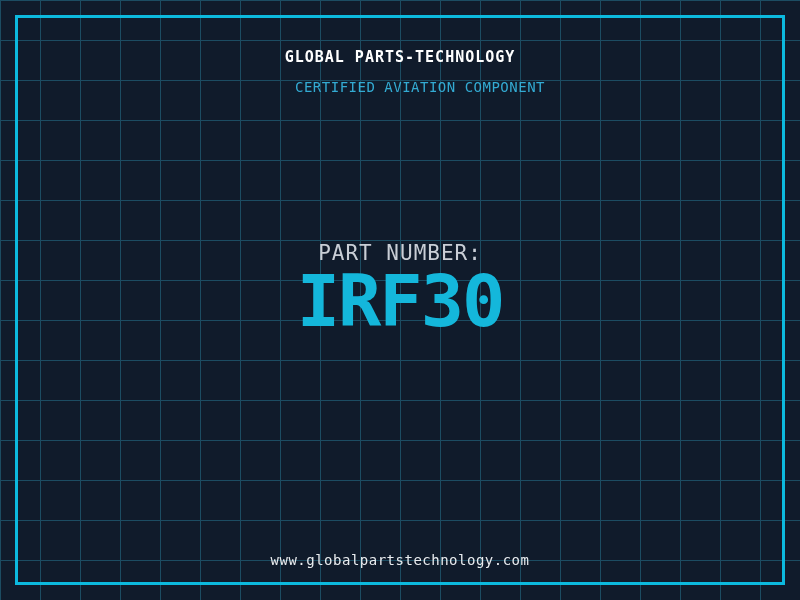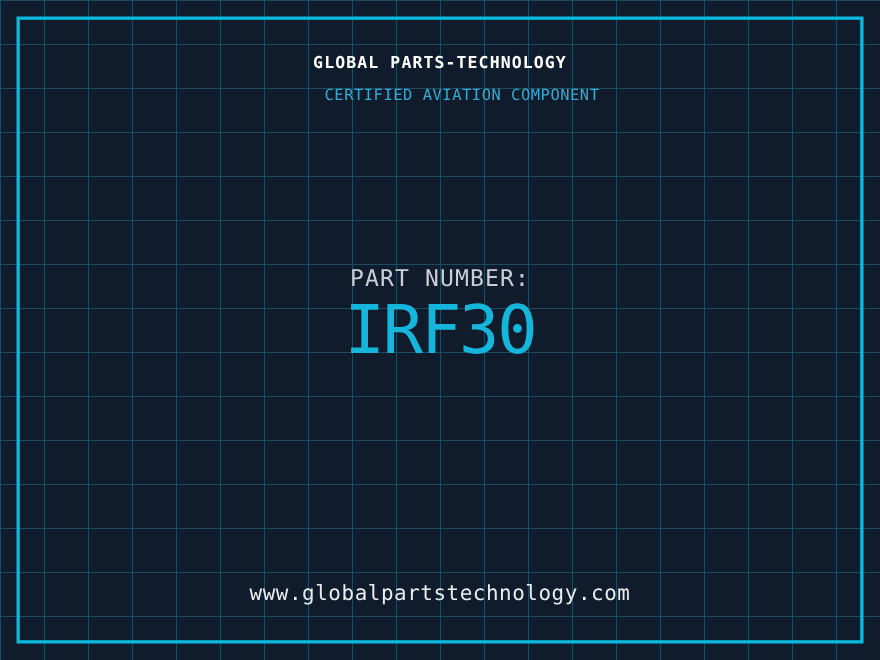--- a/index.html
+++ b/index.html
@@ -66,29 +66,29 @@
   .part-number-label {
     top: 221px;
     font-size: 21px;
     line-height: 16px;
     letter-spacing: 1px;
     color: var(--part-label, #c9ced6);
     margin-top: 24px;
   }
   .part-number-value {
     top: 263px;
-    font-size: 61px;
+    font-size: 72px;
     line-height: 76px;
-    font-weight: normal;
+    font-weight: bold;
     letter-spacing: -2px;
     color: var(--part-number, #14b7db);
   }
   .website-url {
-    top: 532px;
-    font-size: 19px;
+    top: 553px;
+    font-size: 14px;
     line-height: 15px;
     letter-spacing: 0.5px;
     color: var(--url, #e9ecef);
   }
 </style>
 </head>
 <body>
 
 <div class="grid-bg"></div>
 

